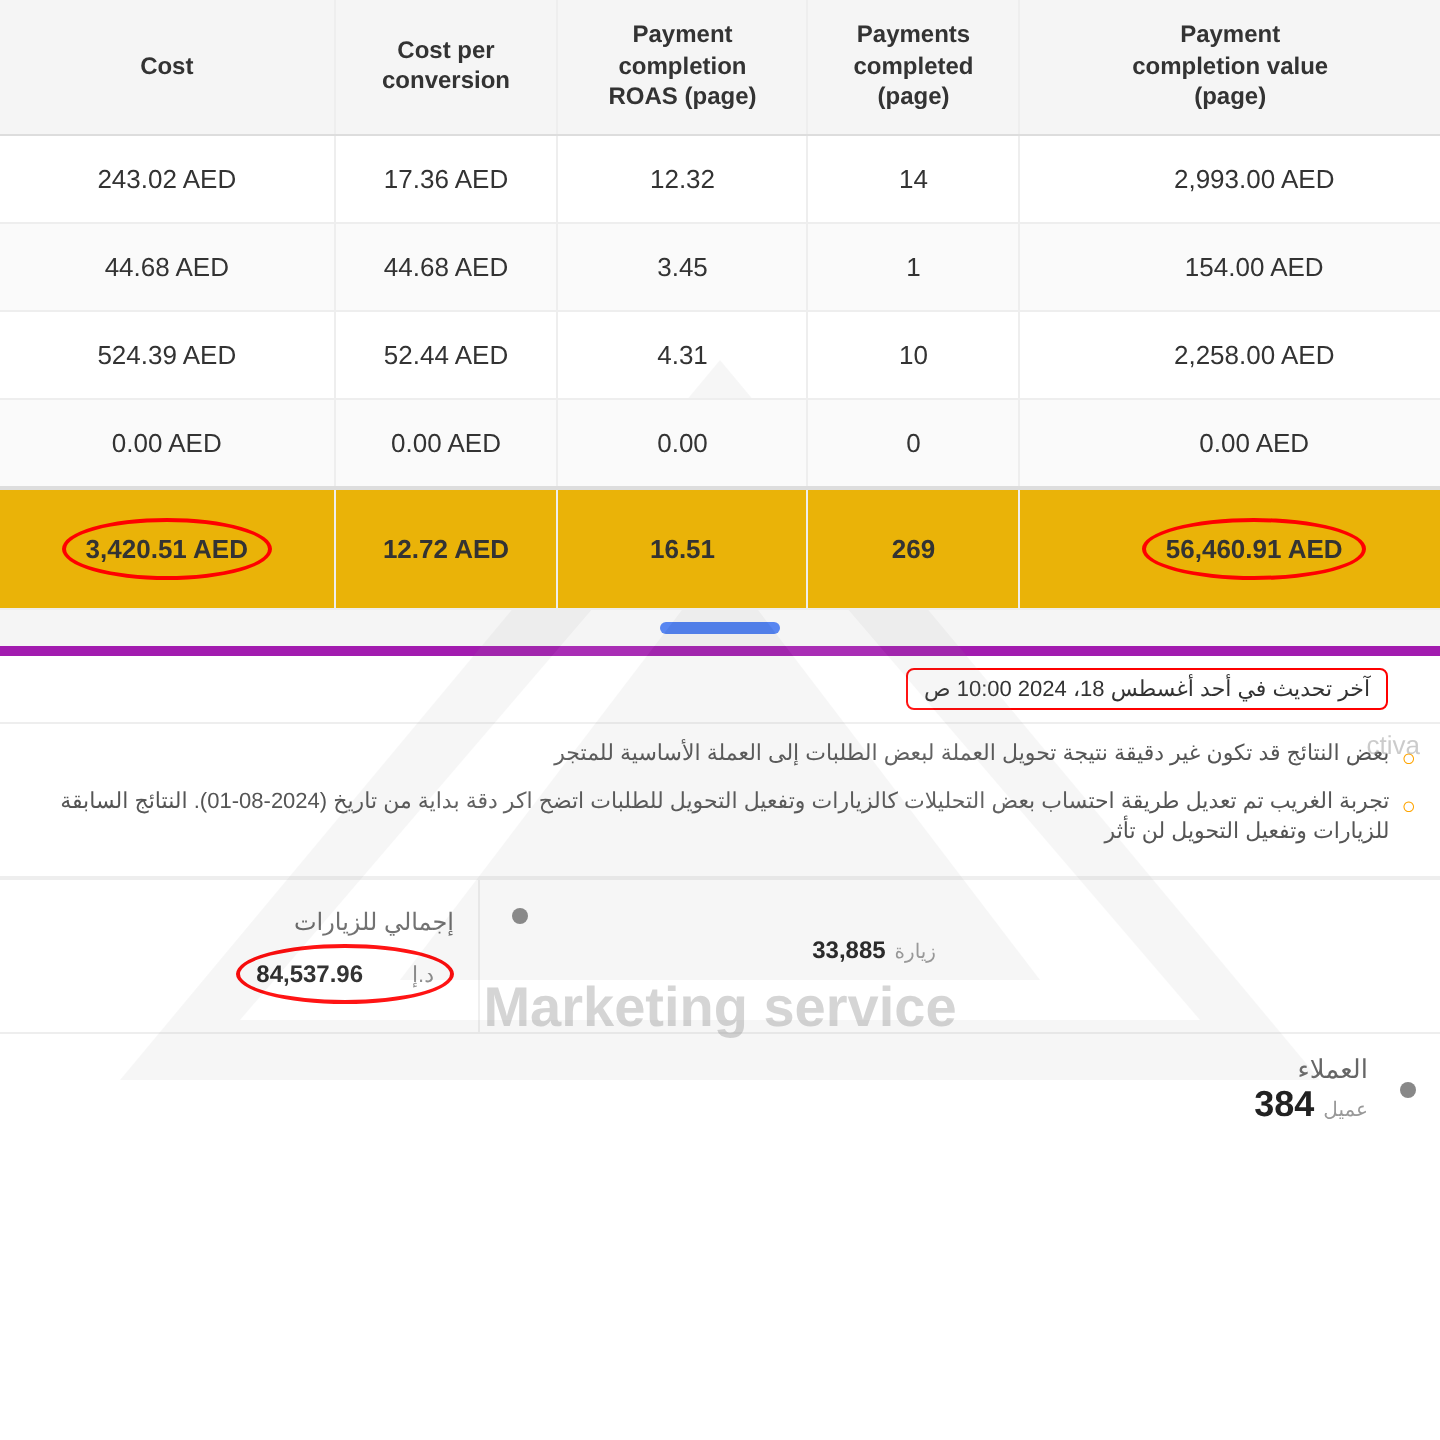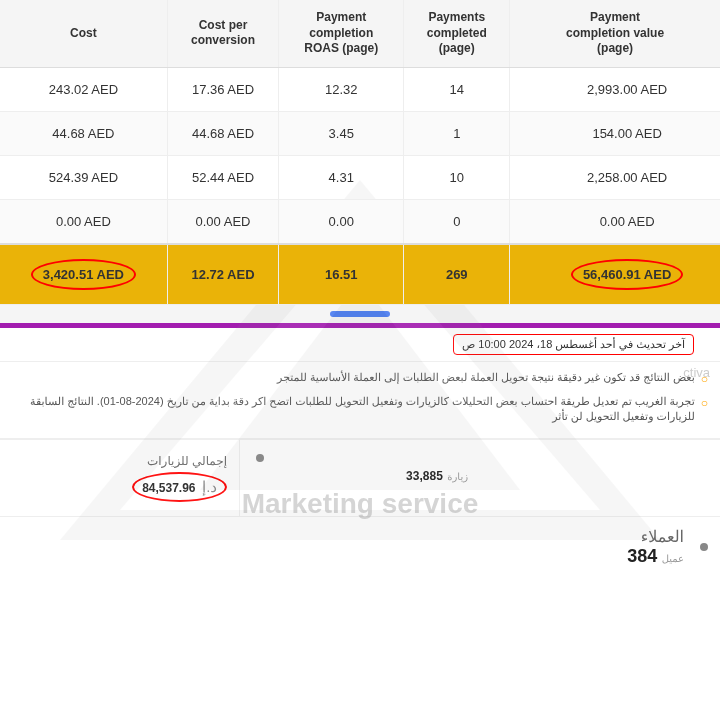--- a/index.html
+++ b/index.html
@@ -181,23 +181,23 @@
       margin-bottom: 4px;
     }
 
     .stat-value {
       font-size: 12px;
       font-weight: bold;
       color: #222;
     }
 
     .stat-value-small {
-      font-size: 15px;
+      font-size: 11px;
       color: #888;
-      margin-left: 2px;
+      margin-left: 20px;
     }
 
     .stat-circle {
       display: inline-block;
       border: 2px solid red;
       border-radius: 50%;
       padding: 4px 8px;
     }
 
     .circle-dot {
@@ -214,21 +214,21 @@
     .customers-row {
       border-top: 1px solid #eee;
       padding: 10px 12px;
       direction: rtl;
       display: flex;
       align-items: center;
       gap: 12px;
     }
 
     .customers-label {
-      font-size: 16px;
+      font-size: 13px;
       color: #666;
     }
 
     .customers-value {
       font-size: 18px;
       font-weight: bold;
       color: #222;
       margin-top: 32px;
     }
 

